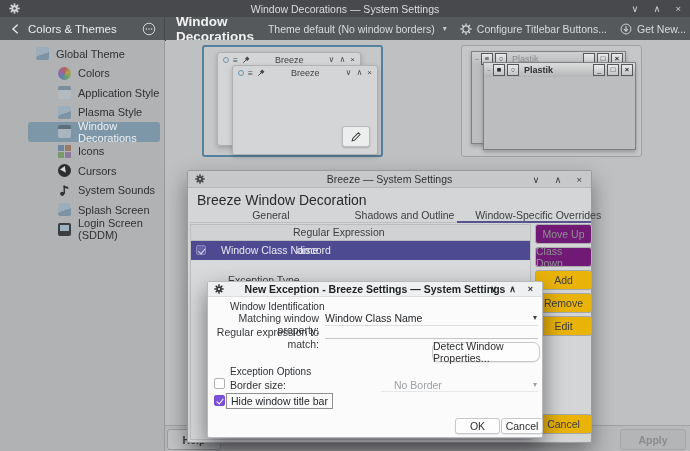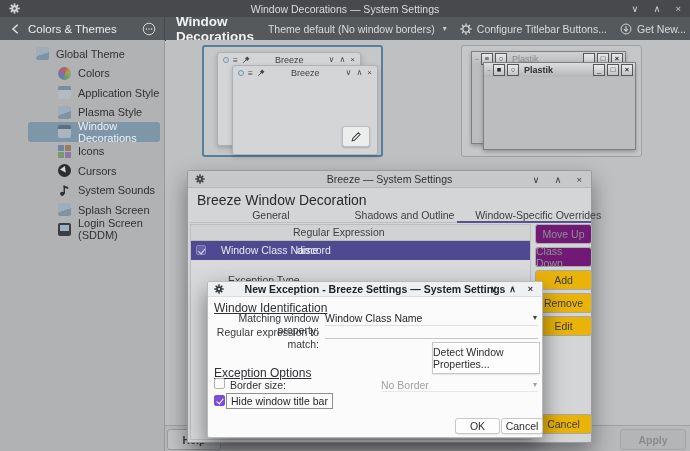--- a/index.html
+++ b/index.html
@@ -105,27 +105,27 @@
     box-sizing:border-box;}
   .b1.off{color:#8f9192;background:#701a75;border-color:#adaeaf;}
 
   
   .dlg2{left:207px;top:281px;width:336px;height:157px;background:#fbfbfc;border:1px solid #b8b9ba;
     border-radius:2px;box-sizing:border-box;box-shadow:0 10px 22px rgba(10,10,15,.5);}
   .dlg2-tb{position:absolute;left:0;top:0;width:100%;height:15px;background:#eff0f1;
     border-bottom:1px solid #dcdddd;display:flex;align-items:center;box-sizing:border-box;font-weight:bold;}
   .dlg2-title{position:absolute;left:0;right:0;text-align:center;font-size:10.5px;color:#202326;}
   .dlg2 .winctl{color:#2c2f31;gap:12px;font-size:9px;}
-  .sec-h{position:absolute;left:6px;font-size:12px;color:#2d2f32;text-decoration:underline;}
+  .sec-h{position:absolute;left:22px;font-size:10px;color:#2d2f32;}
   .form-lbl{position:absolute;left:0;width:111px;text-align:right;font-size:10.5px;color:#35383a;}
   .combo-val{position:absolute;left:117px;font-size:10.5px;color:#232629;}
   .combo-arrow{position:absolute;left:325px;font-size:8px;color:#3f4143;}
   .uline{position:absolute;left:117px;width:213px;height:1px;}
-  .detect-btn{position:absolute;left:224px;top:60px;width:108px;height:32px;background:#fdfdfd;
-    border:1px solid #c7c8c9;border-radius:0;font-size:10.5px;color:#2b2d2f;display:flex;
+  .detect-btn{position:absolute;left:224px;top:60px;width:108px;height:20px;background:#fdfdfd;
+    border:1px solid #c7c8c9;border-radius:7px;font-size:10.5px;color:#2b2d2f;display:flex;
     align-items:center;justify-content:center;box-sizing:border-box;box-shadow:0 1px 1px rgba(0,0,0,.08);}
   .cb{position:absolute;width:11px;height:11px;border:1px solid #b0b1b2;border-radius:2px;
     background:#fdfdfd;box-sizing:border-box;}
   .cb.on{background:#7b50d8;border-color:#7b50d8;}
   .cb.on::after{content:"";position:absolute;left:2.8px;top:0.8px;width:3.2px;height:6px;
     border:solid #fff;border-width:0 1.5px 1.5px 0;transform:rotate(40deg);}
   .cb-lbl{position:absolute;font-size:10.5px;color:#303234;}
   .dis{color:#9da0a2 !important;}
   .focus-box{position:absolute;left:18px;top:111px;height:14px;display:flex;align-items:center;
     padding:0 4px;border:1px solid #8d8f90;font-size:10.5px;color:#232629;}
@@ -435,21 +435,21 @@
     <div class="form-lbl" style="top:44px">Regular expression to match:</div>
     <div class="combo-val" style="top:44px"></div>
     <div class="uline" style="top:56px;background:#c4c5c6"></div>
 
     <div class="detect-btn">Detect Window Properties...</div>
 
     <div class="sec-h" style="top:84px">Exception Options</div>
 
     <span class="cb" style="left:6px;top:96px"></span>
     <div class="cb-lbl" style="left:22px;top:97px">Border size:</div>
-    <div class="combo-val dis" style="left:173px;top:97px">No Border</div>
+    <div class="combo-val dis" style="left:186px;top:97px">No Border</div>
     <div class="combo-arrow dis" style="top:98px">▾</div>
     <div class="uline" style="left:173px;width:157px;top:109px;background:#e6e7e8"></div>
 
     <span class="cb on" style="left:6px;top:113px"></span>
     <div class="focus-box">
       <span>Hide window title bar</span>
     </div>
 
     <div class="b2" style="left:247px;width:45px">OK</div>
     <div class="b2" style="left:293px;width:42px">Cancel</div>

